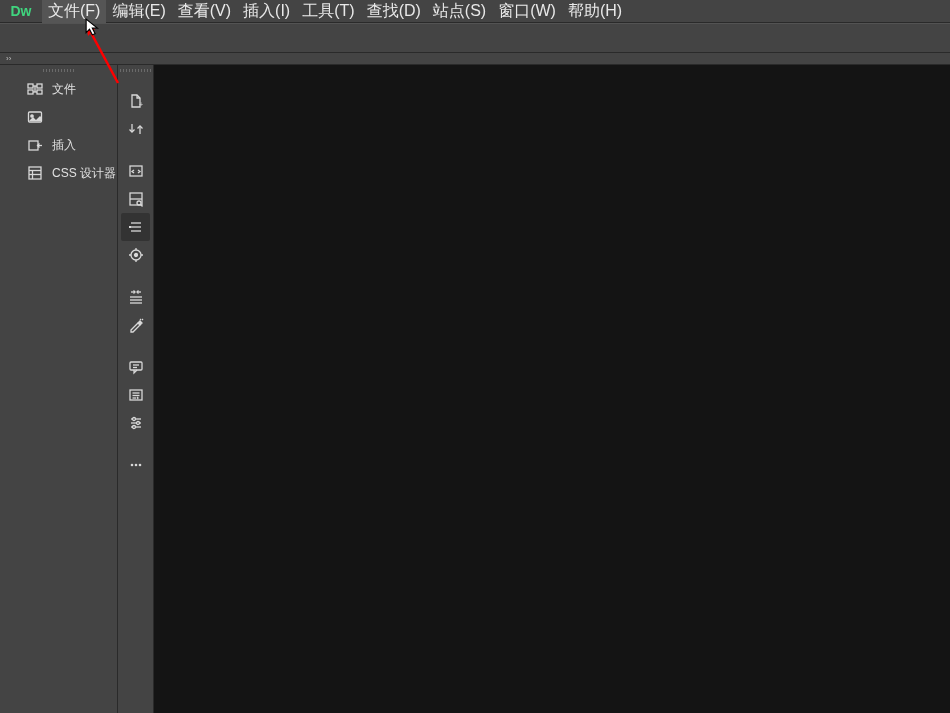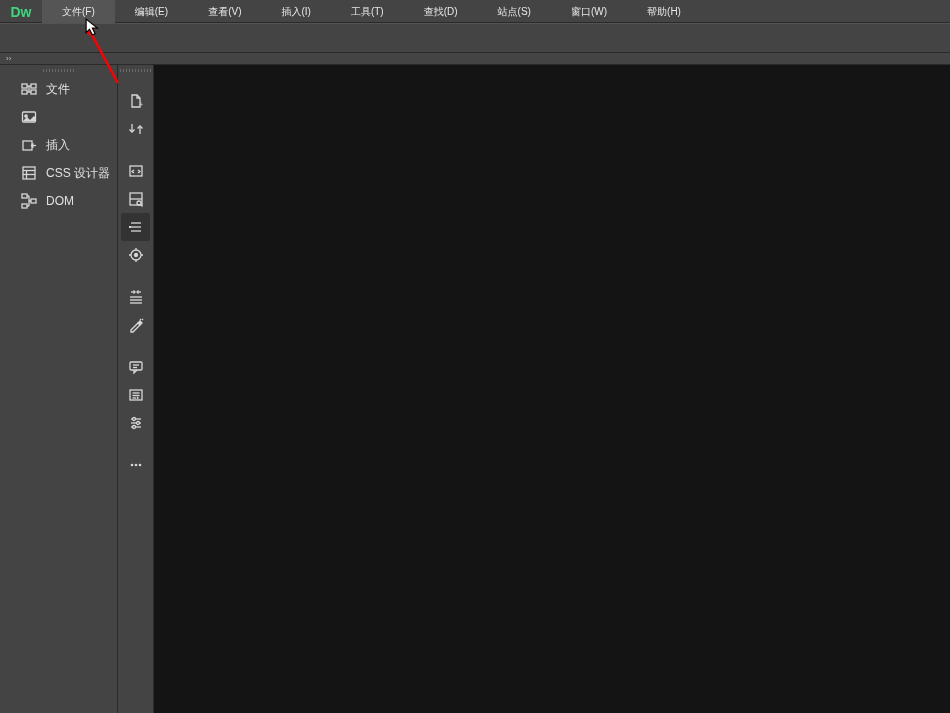--- a/index.html
+++ b/index.html
@@ -12,40 +12,41 @@
     body {
       width: 950px;
       height: 713px;
       background: #1a1a1a;
       overflow: hidden;
     }
     .menu-bar {
       height: 23px;
       background: #444444;
       display: flex;
+      align-items: center;
       border-bottom: 1px solid #2a2a2a;
     }
     .app-logo {
       width: 42px;
       height: 23px;
       display: flex;
       align-items: center;
       justify-content: center;
       color: #40d47e;
       font-size: 14px;
       font-weight: bold;
       font-family: Arial, sans-serif;
     }
     .menu-item {
-      padding: 0 20px;
+      padding: 0 6px;
       height: 23px;
       display: flex;
       align-items: center;
       color: #e8e8e8;
-      font-size: 10px;
+      font-size: 16px;
       cursor: pointer;
     }
     .menu-item.active {
       background: #555555;
     }
     .toolbar-row {
       height: 30px;
       background: #444444;
       border-top: 1px solid #535353;
       border-bottom: 1px solid #2a2a2a;
@@ -78,21 +79,21 @@
     .panel-group-handle::before {
       content: "";
       width: 32px;
       height: 3px;
       background: repeating-linear-gradient(90deg, #6a6a6a 0 1px, transparent 1px 3px);
     }
     .panel-item {
       height: 28px;
       display: flex;
       align-items: center;
-      padding-left: 21px;
+      padding-left: 27px;
       color: #e0e0e0;
       font-size: 12px;
       cursor: pointer;
       gap: 9px;
     }
     .panel-icon {
       width: 16px;
       height: 16px;
       display: flex;
       align-items: center;
@@ -228,34 +229,20 @@
         <svg viewBox="0 0 16 16">
             <rect x="2" y="2" width="12" height="12"></rect>
             <line x1="2" y1="5.5" x2="14" y2="5.5"></line>
             <line x1="5.5" y1="5.5" x2="5.5" y2="14"></line>
             <line x1="2" y1="9.5" x2="14" y2="9.5"></line>
           </svg>
       </span>
       <span>CSS 设计器</span>
     </div>
 
-    <div class="panel-item">
-      <span class="panel-icon">
-        <svg viewBox="0 0 16 16">
-            <rect x="1" y="1" width="5" height="4"></rect>
-            <rect x="1" y="11" width="5" height="4"></rect>
-            <rect x="10" y="6" width="5" height="4"></rect>
-            <line x1="6" y1="3" x2="8" y2="3"></line>
-            <line x1="8" y1="3" x2="8" y2="13"></line>
-            <line x1="6" y1="13" x2="8" y2="13"></line>
-            <line x1="8" y1="8" x2="10" y2="8"></line>
-          </svg>
-      </span>
-      <span>DOM</span>
-    </div>
 
 
   </div>
 
   <div class="tool-strip">
     <div class="panel-group-handle"></div>
 
     <div class="tool-btn">
       <svg viewBox="0 0 16 16">
           <path d="M4 2 L9 2 L12 5 L12 14 L4 14 Z"></path>

